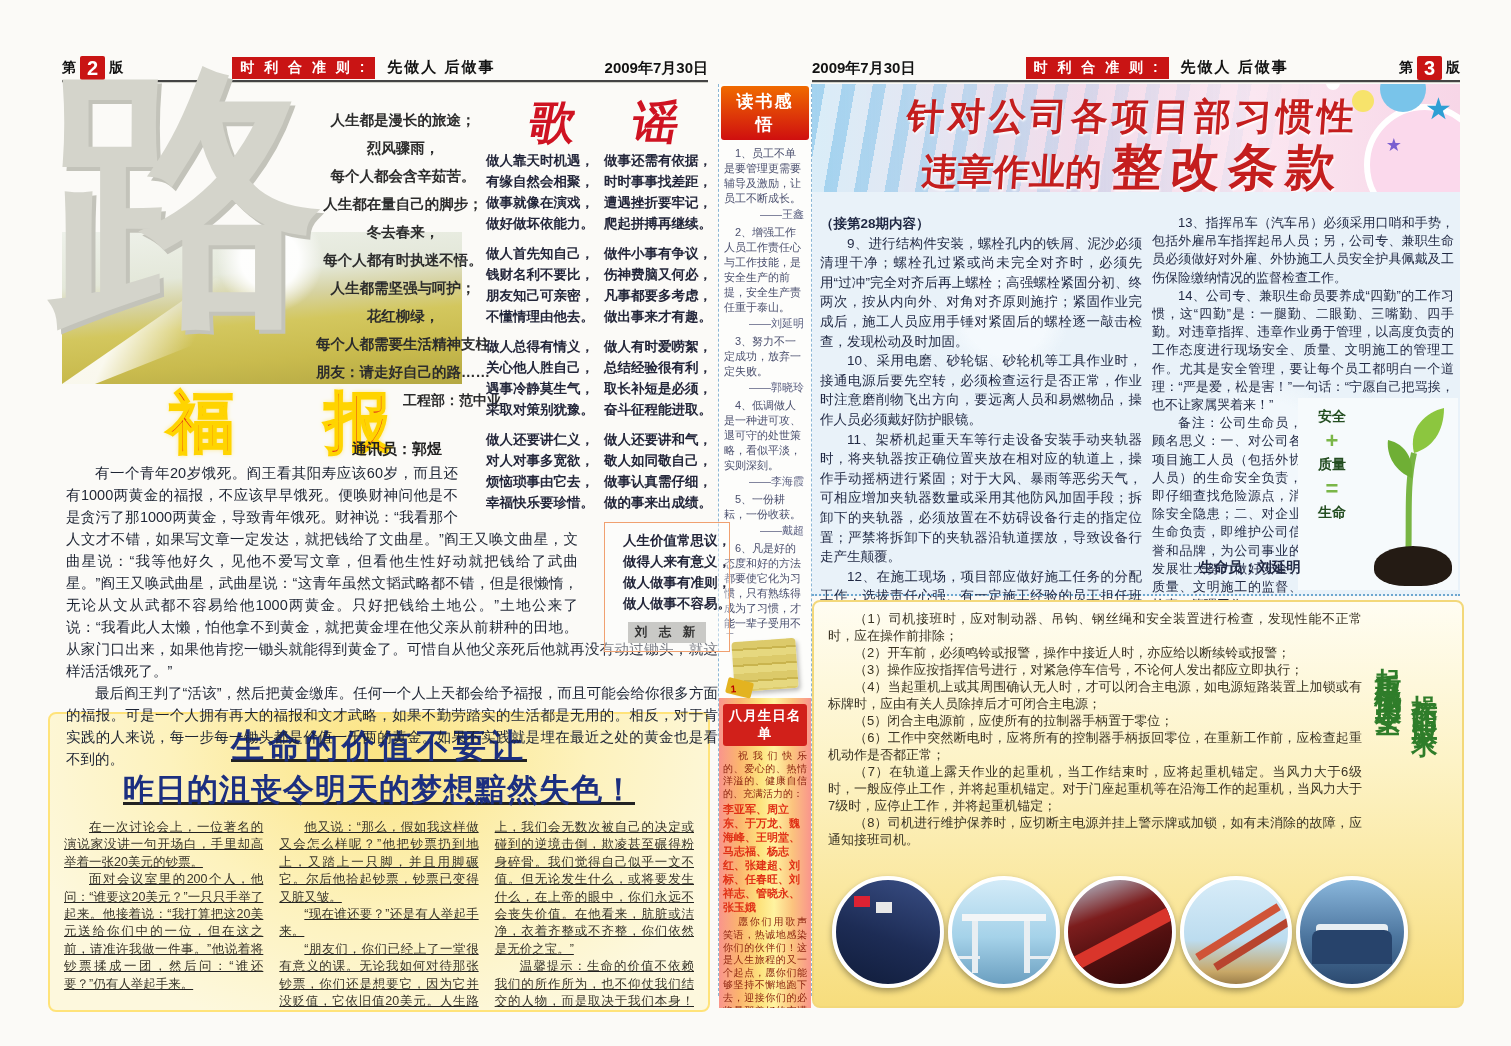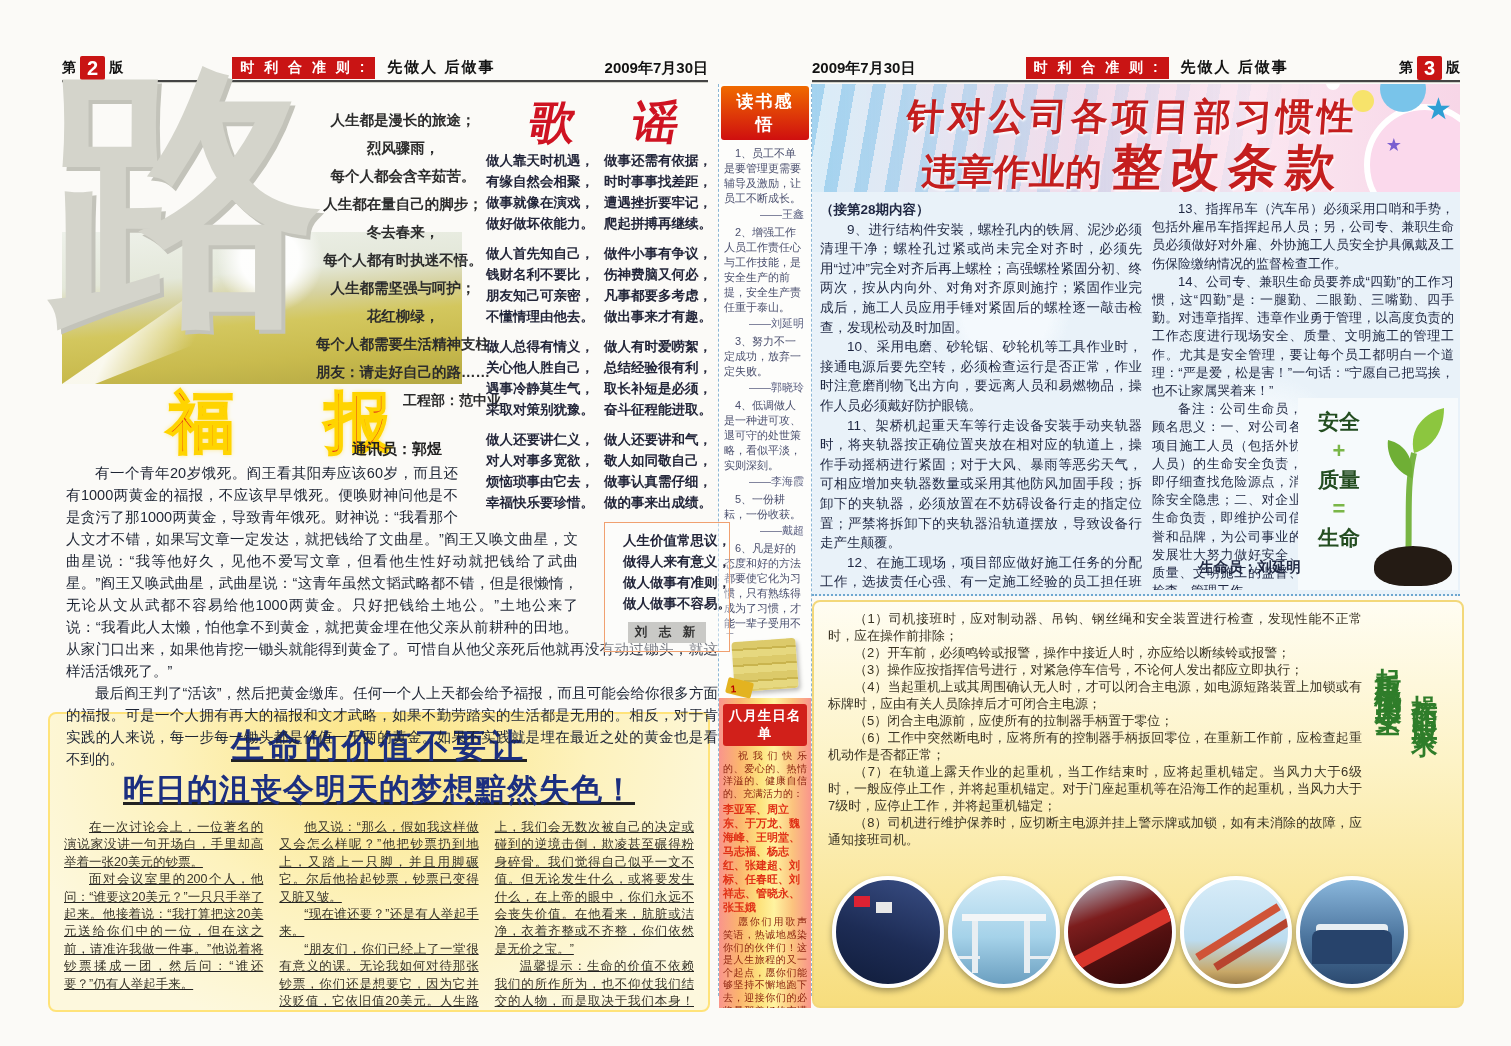--- a/index.html
+++ b/index.html
@@ -103,31 +103,31 @@
   .banner-t1{position:absolute;left:95px;top:8px;font-size:37px;font-weight:900;color:#c41e1e;
              letter-spacing:4px;transform:skewX(-4deg);text-shadow:1px 2px 2px rgba(255,255,255,.9);z-index:2;}
   .banner-t2{position:absolute;left:110px;top:50px;font-size:36px;font-weight:900;color:#c41e1e;
              transform:skewX(-4deg);text-shadow:1px 2px 2px rgba(255,255,255,.9);z-index:2;white-space:nowrap;}
   .banner-t2 .big{font-size:50px;letter-spacing:8px;}
   
   .r-article{position:absolute;left:812px;top:192px;width:648px;height:402px;
      background:radial-gradient(circle at 30% 30%,#f4f9fd 0 8%,rgba(255,255,255,0) 12%),
                 radial-gradient(circle at 70% 65%,#f2f8fc 0 10%,rgba(255,255,255,0) 15%),#e9f2f9;
      border-bottom:2px dotted #6ea7cf;}
-  .r-col{position:absolute;top:8px;font-size:13.5px;line-height:19.6px;color:#1f2742;text-align:justify;overflow:hidden;}
+  .r-col{position:absolute;top:22px;font-size:13.5px;line-height:19.6px;color:#1f2742;text-align:justify;overflow:hidden;}
   #rcol1{left:8px;width:322px;height:390px;}
   #rcol2{left:340px;width:302px;height:390px;font-size:13px;line-height:18.2px;}
   .r-col p{margin:0;text-indent:2em;}
   .r-note{text-indent:0 !important;font-weight:bold;}
   .plant-spacer{float:right;clear:right;width:152px;height:178px;}
   .plant{position:absolute;left:1298px;top:398px;width:160px;height:192px;z-index:3;background:#f6fafc;}
   .soil{position:absolute;right:6px;bottom:4px;width:78px;height:40px;background:#241b14;
         border-radius:50% 50% 40% 40%;}
   .slogan{position:absolute;left:20px;top:10px;display:flex;flex-direction:column;align-items:center;gap:8px;}
-  .slogan .word{font-size:21px;font-weight:900;color:#234d20;}
+  .slogan .word{font-size:14px;font-weight:900;color:#234d20;}
   .slogan .op{font-size:22px;font-weight:900;color:#7ab648;line-height:14px;}
   .r-byline{position:absolute;left:1130px;top:558px;width:240px;text-align:center;
             font-size:14.5px;font-weight:bold;color:#1f2742;z-index:4;}
   
   .panel-right{position:absolute;left:812px;top:600px;width:648px;height:404px;border-radius:8px;
      border:2px solid #f3d87a;
      background:linear-gradient(180deg,#fffdf2 0%,#fdf3c6 40%,#f7dd7d 100%);}
   .crane-list{position:absolute;left:14px;top:8px;width:534px;height:268px;overflow:hidden;
               font-size:13px;line-height:17px;color:#3a3424;text-align:justify;}
   .crane-item{text-indent:2em;}

